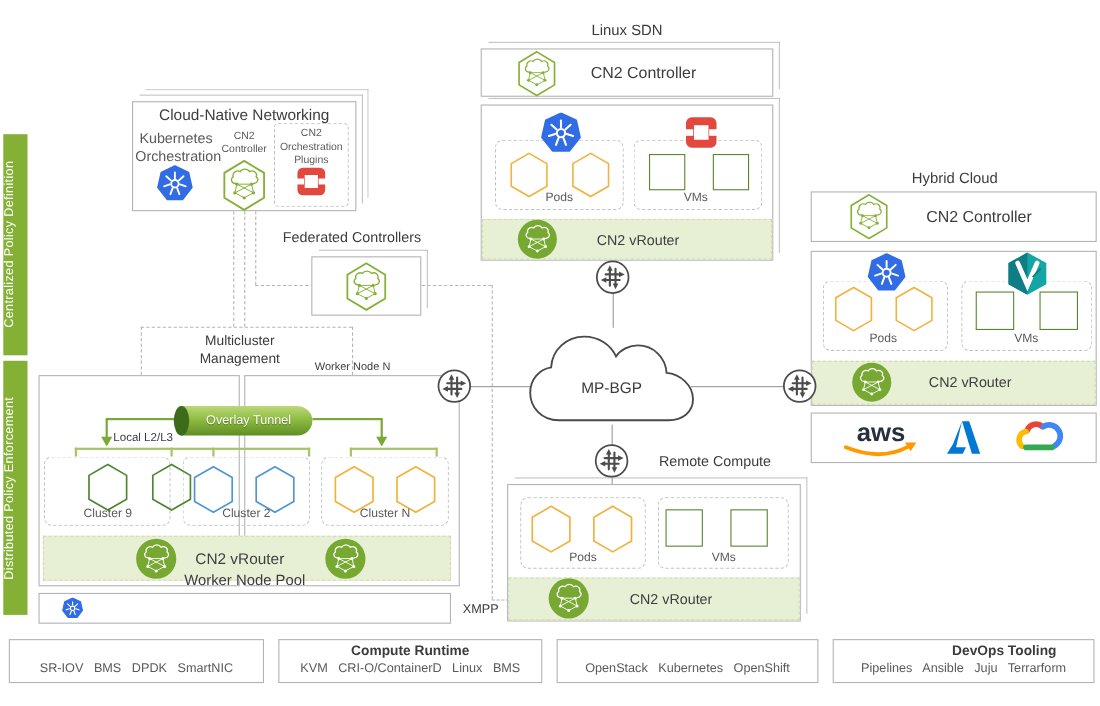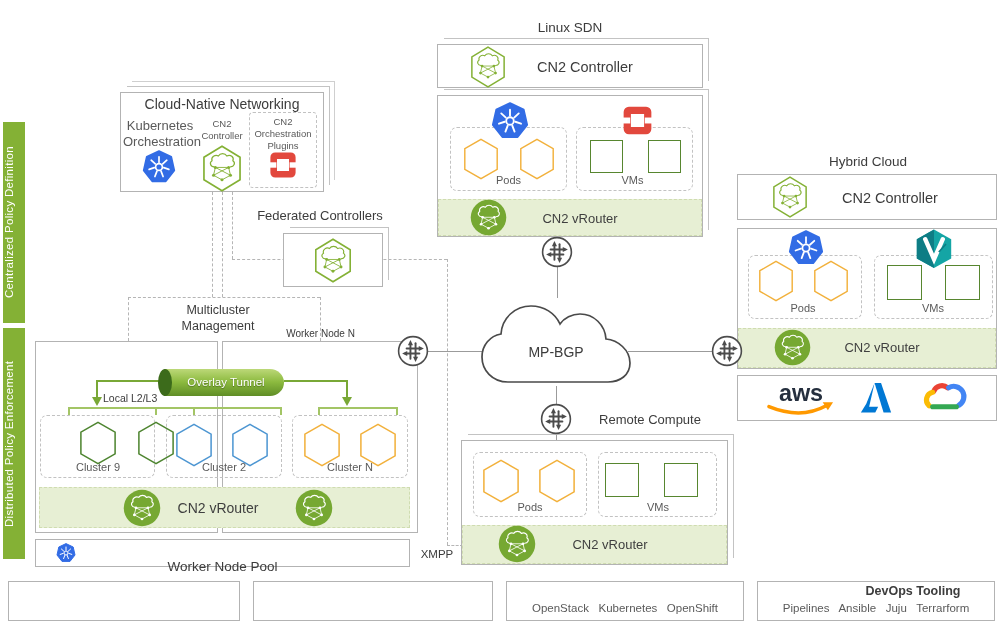--- a/index.html
+++ b/index.html
@@ -342,25 +342,28 @@
     </svg>
 <svg class="icon" style="left:295px;top:489px;width:38px;height:38px">
       <use href="#sym-cn2solid"></use>
     </svg>
 <div class="bartext lbl" style="left:158px;top:500px;width:120px;font-size:14px">CN2 vRouter</div>
 
 <div class="box" style="left:35px;top:539px;width:375px;height:28px"></div>
 <svg class="icon" style="left:56px;top:543px;width:20px;height:20px">
       <use href="#sym-k8s"></use>
     </svg>
-<div class="lbl" style="left:95px;top:559px;width:255px;font-size:13.5px">Worker Node Pool</div>
+<div class="lbl" style="left:95px;top:520px;width:255px;font-size:13.5px">Worker Node Pool</div>
 
 <div class="box" style="left:8px;top:581px;width:232px;height:40px"></div>
+<div class="lbl sub pre" style="left:10px;top:601px;width:228px;font-size:11.5px">SR-IOV   BMS   DPDK   SmartNIC</div>
 
 <div class="box" style="left:253px;top:581px;width:240px;height:40px"></div>
+<div class="lbl" style="left:255px;top:584px;width:236px;font-size:12.5px;font-weight:bold">Compute Runtime</div>
+<div class="lbl sub pre" style="left:255px;top:601px;width:236px;font-size:11.5px">KVM   CRI-O/ContainerD   Linux   BMS</div>
 
 <div class="box" style="left:506px;top:581px;width:238px;height:40px"></div>
 <div class="lbl sub pre" style="left:508px;top:601px;width:234px;font-size:11.5px">OpenStack   Kubernetes   OpenShift</div>
 
 <div class="box" style="left:757px;top:581px;width:238px;height:40px"></div>
 <div class="lbl" style="left:781px;top:584px;width:264px;font-size:12.5px;font-weight:bold">DevOps Tooling</div>
 <div class="lbl sub pre" style="left:759px;top:601px;width:234px;font-size:11.5px">Pipelines   Ansible   Juju   Terrarform</div>
 
 </div>
 

